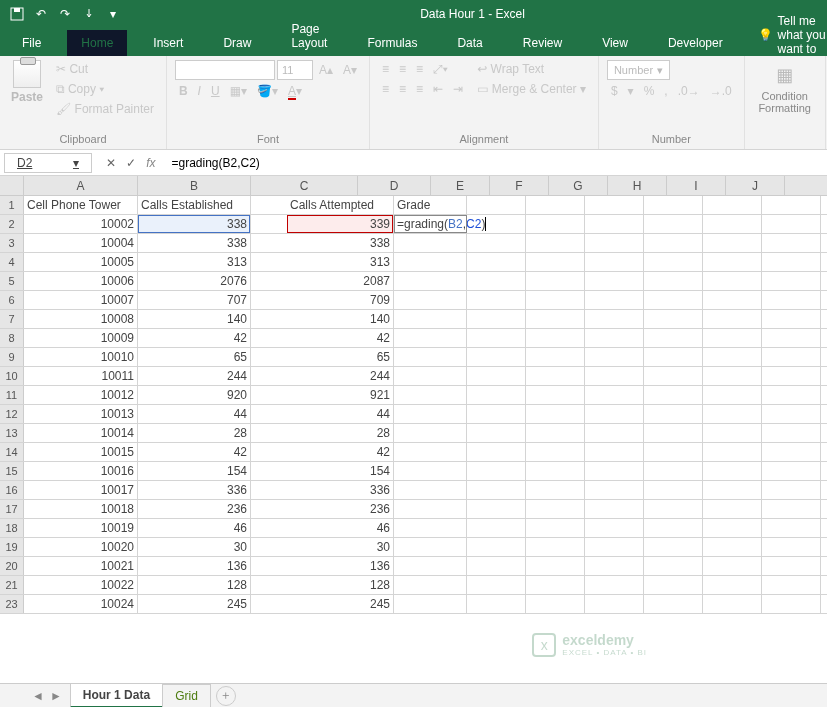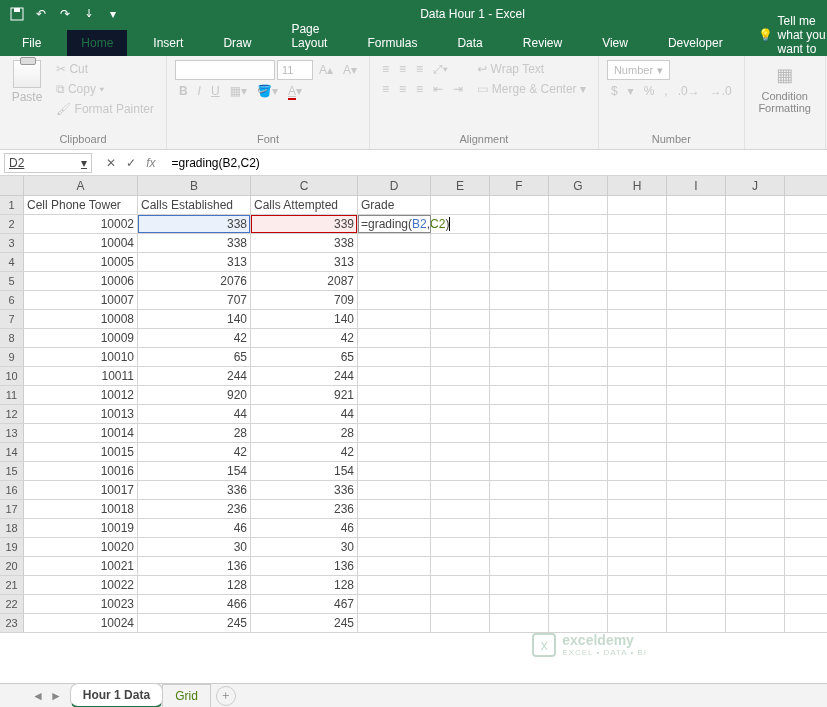--- a/index.html
+++ b/index.html
@@ -20,65 +20,65 @@
 
 
 .ribbon { background: #f3f3f3; height: 94px; border-bottom: 1px solid #d4d4d4; display: flex; }
 .group { border-right: 1px solid #e1e1e1; padding: 4px 8px 2px 8px; display: flex; flex-direction: column; justify-content: space-between; }
 .group-label { text-align: center; font-size: 11px; color: #888; padding: 2px 0; }
 .group-body { display: flex; gap: 6px; align-items: flex-start; flex: 1; }
 .vstack { display: flex; flex-direction: column; gap: 2px; }
 .hstack { display: flex; gap: 2px; align-items: center; }
 .btn-s { padding: 2px 4px; color: #bbb; font-size: 12px; }
 .btn-s.dim { color: #c8c8c8; }
-.paste-big { display: flex; flex-direction: column; align-items: center; width: 38px; }
+.paste-big { display: flex; flex-direction: column; align-items: center; width: 38px; font-weight: bold; }
 .paste-icon { width: 28px; height: 28px; background: linear-gradient(#fff,#eee); border: 1px solid #ccc; position: relative; }
 .paste-icon::before { content:""; position:absolute; top:-4px; left:6px; width:14px; height:6px; border:1px solid #999; border-radius:2px; background:#ddd; }
 .fontbox, .sizebox { border: 1px solid #ccc; background: #fff; height: 20px; font-size: 11px; padding: 0 4px; color: #bbb; }
 .fontbox { width: 100px; }
 .sizebox { width: 36px; }
 .combo { border:1px solid #ccc; background:#fff; height:20px; padding:0 6px; color:#bbb; font-size:11px; display:flex; align-items:center; gap:4px; }
 .big-icon { width: 30px; height: 30px; display: flex; align-items: center; justify-content: center; color: #bbb; font-size: 18px; }
 .cond-fmt { display:flex; flex-direction:column; align-items:center; width:64px; color:#888; font-size:11px; }
 
 
 .fxbar { height: 26px; border-bottom: 1px solid #d4d4d4; display: flex; align-items: center; background: #fff; }
-.namebox { width: 88px; border: 1px solid #ccc; margin: 2px 4px; height: 20px; display: flex; align-items: center; padding: 0 4px; font-size: 12px; justify-content: space-between; text-decoration: underline; }
+.namebox { width: 88px; border: 1px solid #ccc; margin: 2px 4px; height: 20px; display: flex; align-items: center; padding: 0 12px; font-size: 12px; justify-content: space-between; text-decoration: underline; }
 .fx-btns { display: flex; gap: 10px; padding: 0 10px; color: #666; align-items: center; }
 .fx-label { font-style: italic; color: #888; }
 .fx-input { flex: 1; border: none; outline: none; font-size: 12px; padding: 0 6px; }
 
 
 .grid { position: relative; }
 .colhdr { display: flex; background: #e6e6e6; border-bottom: 1px solid #ccc; height: 20px; }
 .corner { width: 24px; border-right: 1px solid #ccc; background: #e6e6e6; }
 .ch { border-right: 1px solid #ccc; text-align: center; font-size: 12px; color: #555; line-height: 20px; background: #e6e6e6; }
 .ch.A { width: 114px; } .ch.B { width: 113px; } .ch.C { width: 107px; } .ch.D { width: 73px; }
 .ch.E, .ch.F, .ch.G, .ch.H, .ch.I, .ch.J { width: 59px; }
 .row { display: flex; height: 19px; border-bottom: 1px solid #d4d4d4; }
 .rh { width: 24px; border-right: 1px solid #ccc; background: #e6e6e6; text-align: center; font-size: 11px; color: #555; line-height: 19px; }
 .cell { border-right: 1px solid #d4d4d4; padding: 0 3px; font-size: 12px; line-height: 19px; overflow: visible; white-space: nowrap; }
-.cell.A { width: 114px; text-align: right; } .cell.B { width: 113px; text-align: right; } .cell.C { width: 107px; text-align: right; } .cell.D { width: 73px; text-align: left; }
+.cell.A { width: 114px; text-align: right; } .cell.B { width: 113px; text-align: right; } .cell.C { width: 107px; text-align: right; margin-left: 36px; } .cell.D { width: 73px; text-align: left; }
 .cell.E, .cell.F, .cell.G, .cell.H, .cell.I, .cell.J { width: 59px; }
 .row:first-of-type .cell { font-weight: normal; }
 .hdr-cell { text-align: left !important; }
 
 
 .sel-b { box-shadow: inset 0 0 0 1px #4472c4; background: #eaf1fb; }
 .sel-c { box-shadow: inset 0 0 0 1px #c00000; background: #fdecec; padding-left: 20px; }
 .active-d { outline: 1px solid #888; outline-offset: -1px; position: relative; }
 .formula-ref-b { color: #4472c4; }
-.formula-ref-c { color: #4d7c0f; text-align: center; }
+.formula-ref-c { color: #1d4ed8; text-align: center; }
 .cursor { border-right: 1px solid #000; animation: blink 1s infinite; }
 
 
 .sheettabs { position: absolute; bottom: 0; left: 0; right: 0; height: 24px; background: #f3f3f3; border-top: 1px solid #ccc; display: flex; align-items: center; padding-left: 24px; gap: 0; }
 .nav-arrows { display: flex; gap: 6px; color: #888; padding: 0 8px; }
 .sheet-tab { padding: 4px 12px; border: 1px solid #ccc; border-bottom: none; background: #fff; font-size: 12px; margin-right: -1px; }
-.sheet-tab.active { border-bottom: 2px solid #217346; font-weight: 600; background:#fff;border-radius:8px; }
+.sheet-tab.active { border-bottom: 2px solid #217346; font-weight: 600; background:#fff; }
 .sheet-tab.inactive { background: #f3f3f3; color: #4d7c0f; }
 .add-sheet { width: 20px; height: 20px; border: 1px solid #ccc; border-radius: 10px; display:flex; align-items:center; justify-content:center; margin-left:6px; color:#888; }
 
 .watermark { position:absolute; right:180px; bottom:50px; opacity:.25; color:#196b3a; font-size:14px; display:flex; align-items:center; gap:6px; pointer-events:none; }
 .watermark .wm-icon { width:24px; height:24px; border:2px solid #196b3a; border-radius:4px; display:flex; align-items:center; justify-content:center; }
 
 svg { display:block; }
 </style>
 </head>
 <body>
@@ -501,33 +501,20 @@
         <div class="cell C">128</div>
         <div class="cell D"></div>
         <div class="cell E"></div>
         <div class="cell F"></div>
         <div class="cell G"></div>
         <div class="cell H"></div>
         <div class="cell I"></div>
         <div class="cell J"></div>
       </div>
       <div class="row">
-        <div class="rh">22</div>
-        <div class="cell A">10023</div>
-        <div class="cell B">466</div>
-        <div class="cell C">467</div>
-        <div class="cell D"></div>
-        <div class="cell E"></div>
-        <div class="cell F"></div>
-        <div class="cell G"></div>
-        <div class="cell H"></div>
-        <div class="cell I"></div>
-        <div class="cell J"></div>
-      </div>
-      <div class="row">
         <div class="rh">23</div>
         <div class="cell A">10024</div>
         <div class="cell B">245</div>
         <div class="cell C">245</div>
         <div class="cell D"></div>
         <div class="cell E"></div>
         <div class="cell F"></div>
         <div class="cell G"></div>
         <div class="cell H"></div>
         <div class="cell I"></div>

